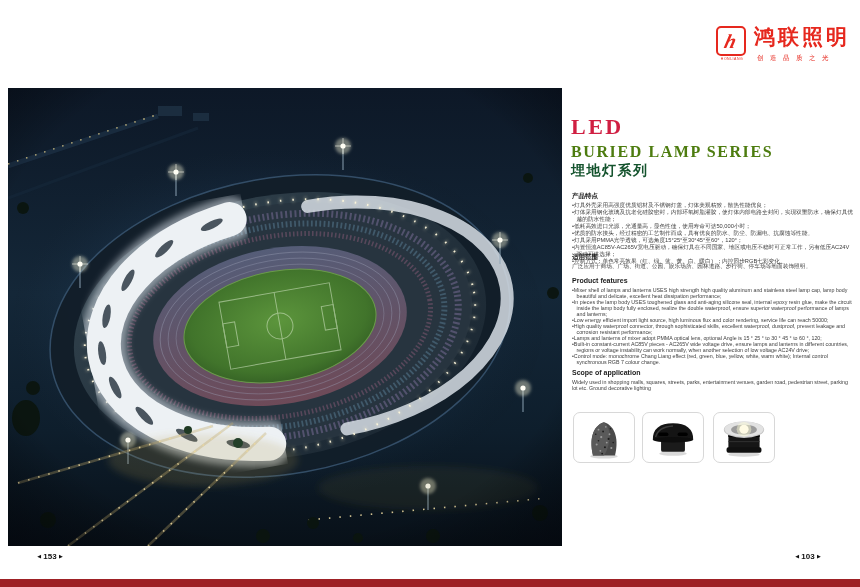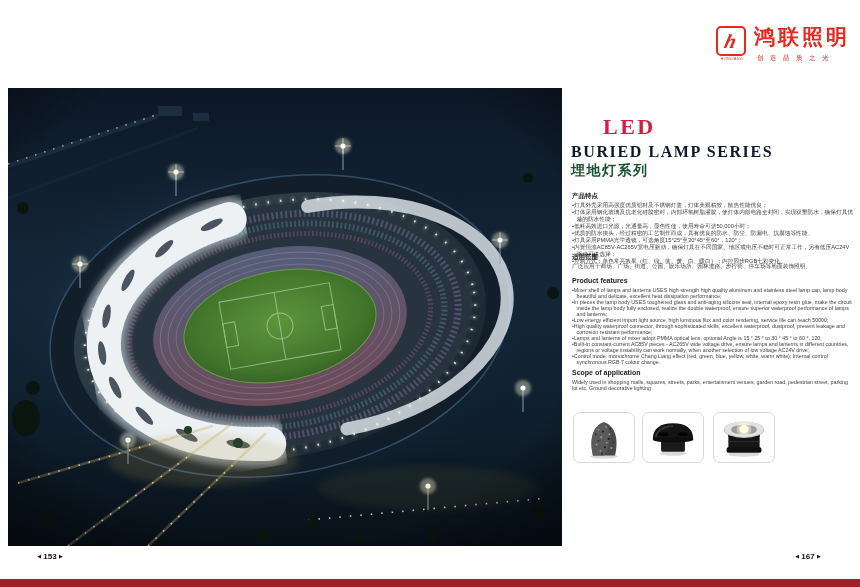--- a/index.html
+++ b/index.html
@@ -18,23 +18,23 @@
              letter-spacing:3px;line-height:1.2;white-space:nowrap;}
   .logo-tagline{position:absolute;left:41px;top:30px;font-size:6.5px;color:#e6281e;letter-spacing:6.5px;
                 white-space:nowrap;}
 
   
   .photo{position:absolute;left:8px;top:88px;width:554px;height:458px;}
   .photo svg{display:block;}
 
   
   .t1{position:absolute;left:571px;top:116px;font-family:"Liberation Serif","DejaVu Serif",serif;
-      font-weight:bold;font-size:22px;color:#d01f42;letter-spacing:2.5px;line-height:1;margin-left:32px;}
+      font-weight:bold;font-size:22px;color:#d01f42;letter-spacing:2.5px;line-height:1;}
   .t2{position:absolute;left:571px;top:144px;font-family:"Liberation Serif","DejaVu Serif",serif;
-      font-weight:bold;font-size:16px;color:#0f172a;letter-spacing:1.6px;line-height:1;white-space:nowrap;}
+      font-weight:bold;font-size:16px;color:#4d7c0f;letter-spacing:1.6px;line-height:1;white-space:nowrap;}
   .t3{position:absolute;left:571px;top:163px;font-weight:bold;font-size:14px;color:#14532d;
       letter-spacing:1.5px;line-height:1;}
 
   
   .sec{position:absolute;width:564px;transform:scale(.5);transform-origin:0 0;}
   .sec h3{margin:0 0 4px 0;font-size:13px;color:#1a1a1a;line-height:1.1;}
   .sec h3.en{font-size:14px;}
   .b{padding-left:9px;text-indent:-9px;color:#404040;}
   .b.cn{font-size:11.4px;line-height:14px;}
   .b.en{font-size:10.6px;line-height:12px;}
@@ -324,18 +324,18 @@
     </svg>
   </div>
 
   <div class="pager pager-left">
     <span class="arr">◀</span>
     <span>153</span>
     <span class="arr">▶</span>
   </div>
   <div class="pager pager-right">
     <span class="arr">◀</span>
-    <span>167</span>
+    <span>103</span>
     <span class="arr">▶</span>
   </div>
 
   <div class="footer-bar"></div>
 </div>
 
 </body></html>

